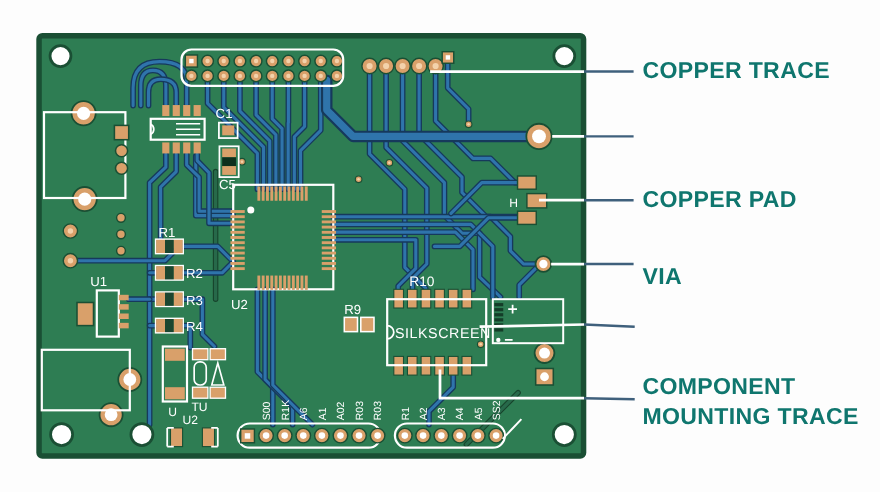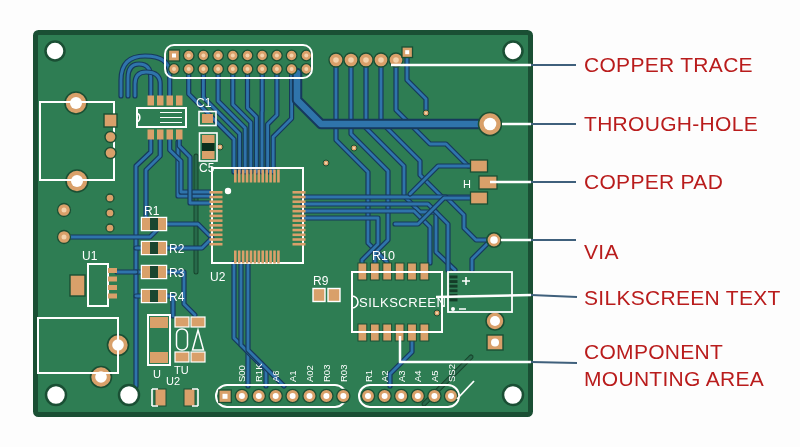--- a/index.html
+++ b/index.html
@@ -1,19 +1,19 @@
 <!DOCTYPE html>
 <html><head>
 <meta charset="utf-8">
 <style>
   html,body{margin:0;padding:0;background:#fdfdfd;}
   .stage{position:relative;width:800px;height:447px;background:#fdfdfd;
          font-family:"Liberation Sans",sans-serif;overflow:hidden;}
   .stage svg{position:absolute;left:0;top:0;}
-  .ann{position:absolute;left:584px;color:#b91c1c;font-weight:normal;
+  .ann{position:absolute;left:584px;color:#0f766e;font-weight:bold;
        font-size:21px;letter-spacing:.3px;line-height:27px;white-space:nowrap;}
   .a1{top:51px}.a2{top:110px}.a3{top:168px}.a4{top:238px}.a5{top:284px}.a6{top:338px}
   text{font-family:"Liberation Sans",sans-serif;}
 </style>
 </head>
 <body>
 
 <div class="stage">
 <svg width="800" height="447" viewBox="0 0 800 447">
 
@@ -480,21 +480,19 @@
     <path d="M531,65 H576" stroke="#3f607c" stroke-width="2.2"></path>
     <path d="M531,124 H576" stroke="#3f607c" stroke-width="2.2"></path>
     <path d="M531,182 H576" stroke="#3f607c" stroke-width="2.2"></path>
     <path d="M531,240 H576" stroke="#3f607c" stroke-width="2.2"></path>
     <path d="M531,295 L577,297" stroke="#3f607c" stroke-width="2.2"></path>
     <path d="M531,362 L577,363" stroke="#3f607c" stroke-width="2.2"></path>
   </g>
 </svg>
 
 <div class="ann a1">COPPER TRACE</div>
-<div class="ann a2">THROUGH-HOLE</div>
 <div class="ann a3">COPPER PAD</div>
 <div class="ann a4">VIA</div>
-<div class="ann a5">SILKSCREEN TEXT</div>
 <div class="ann a6">
   <div>COMPONENT</div>
-  <div>MOUNTING AREA</div>
+  <div>MOUNTING TRACE</div>
 </div>
 </div>
 
 </body></html>

